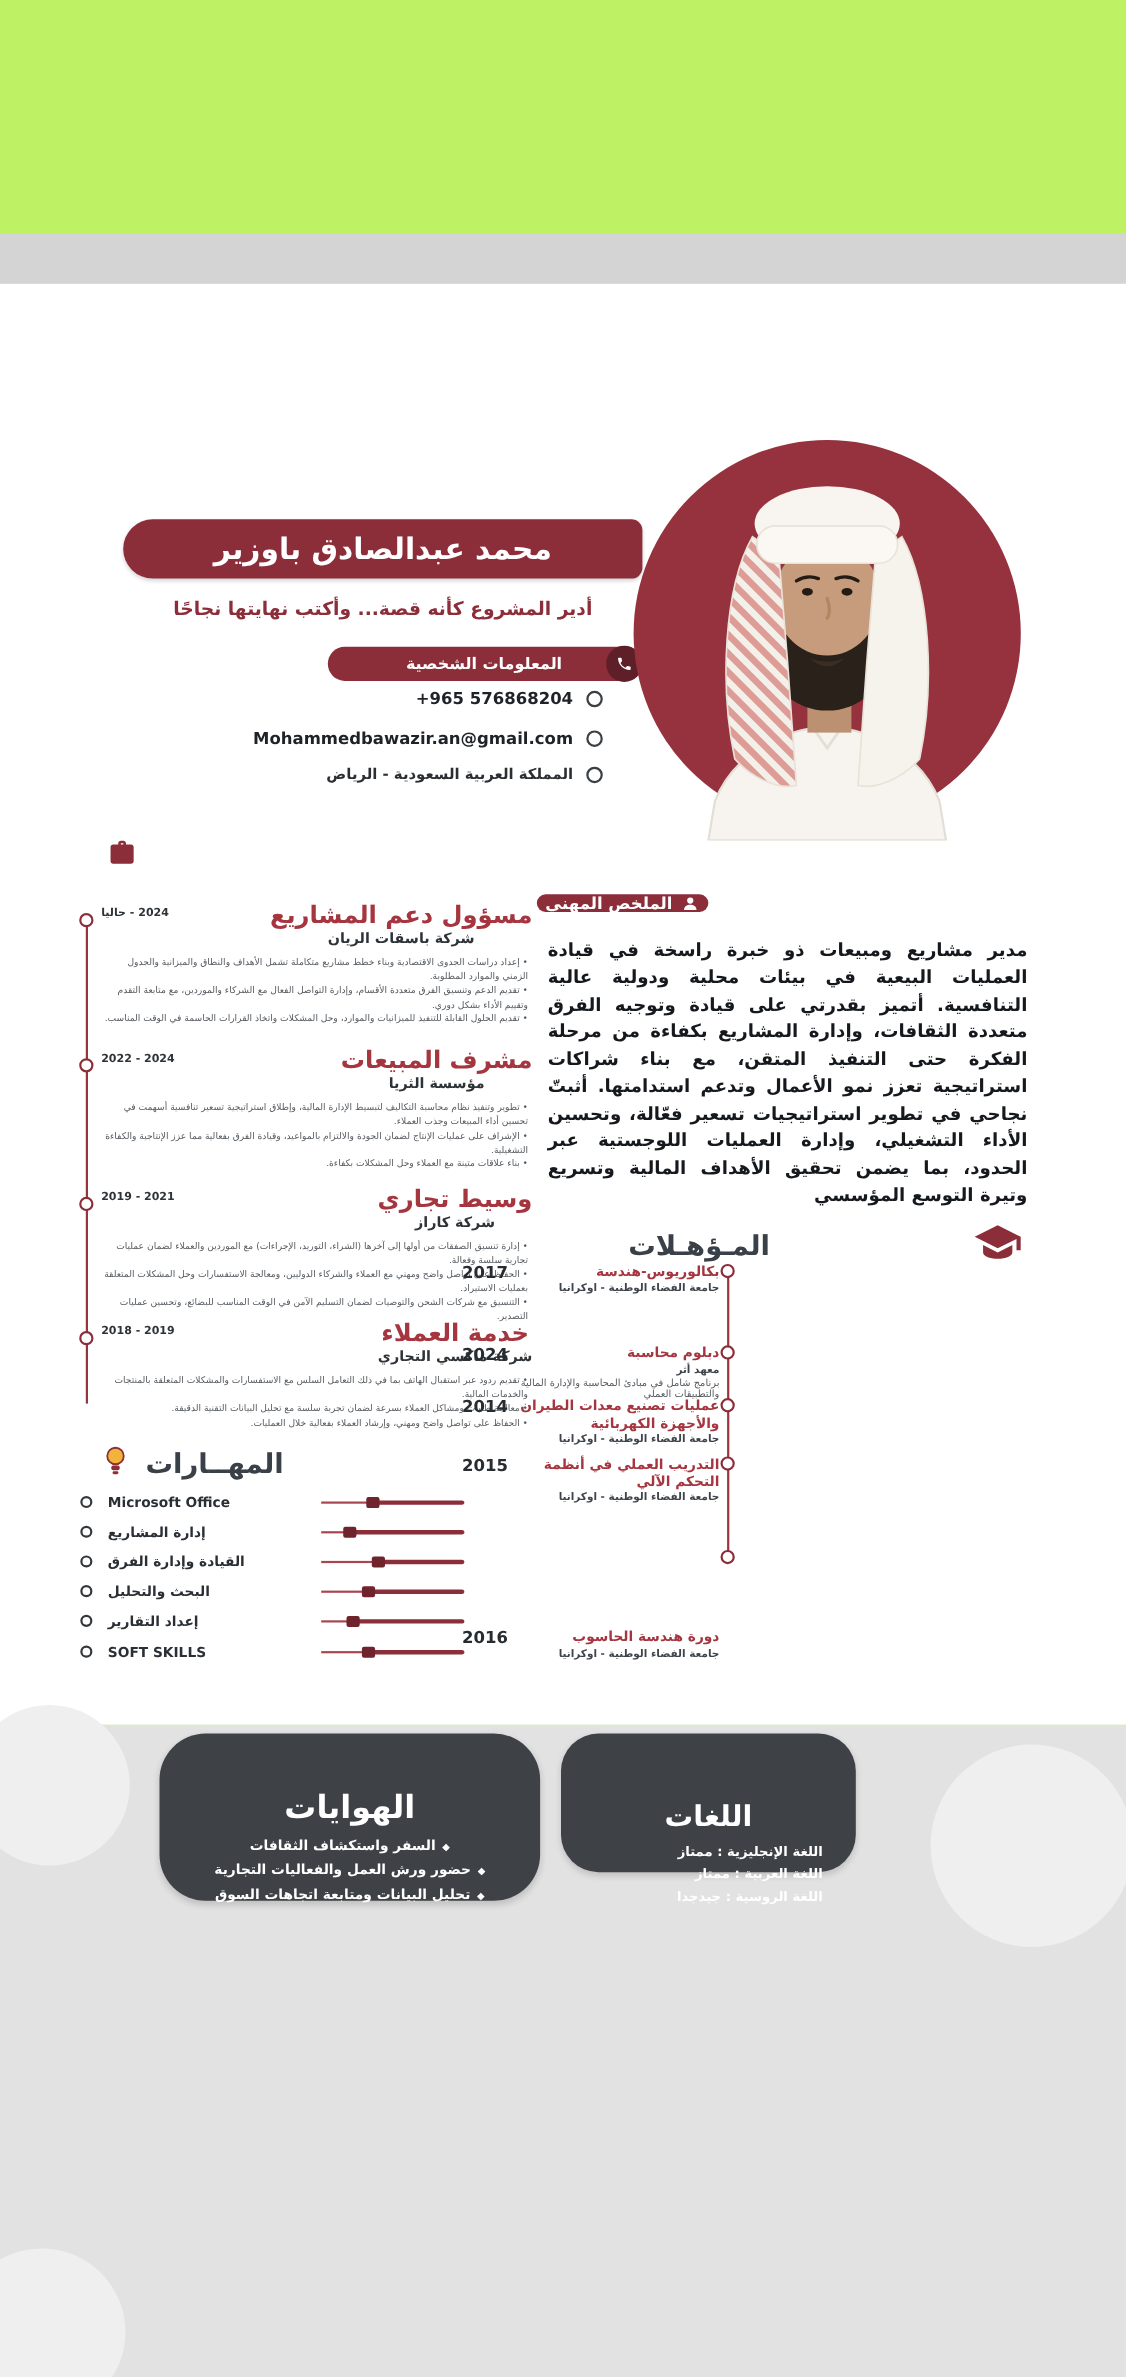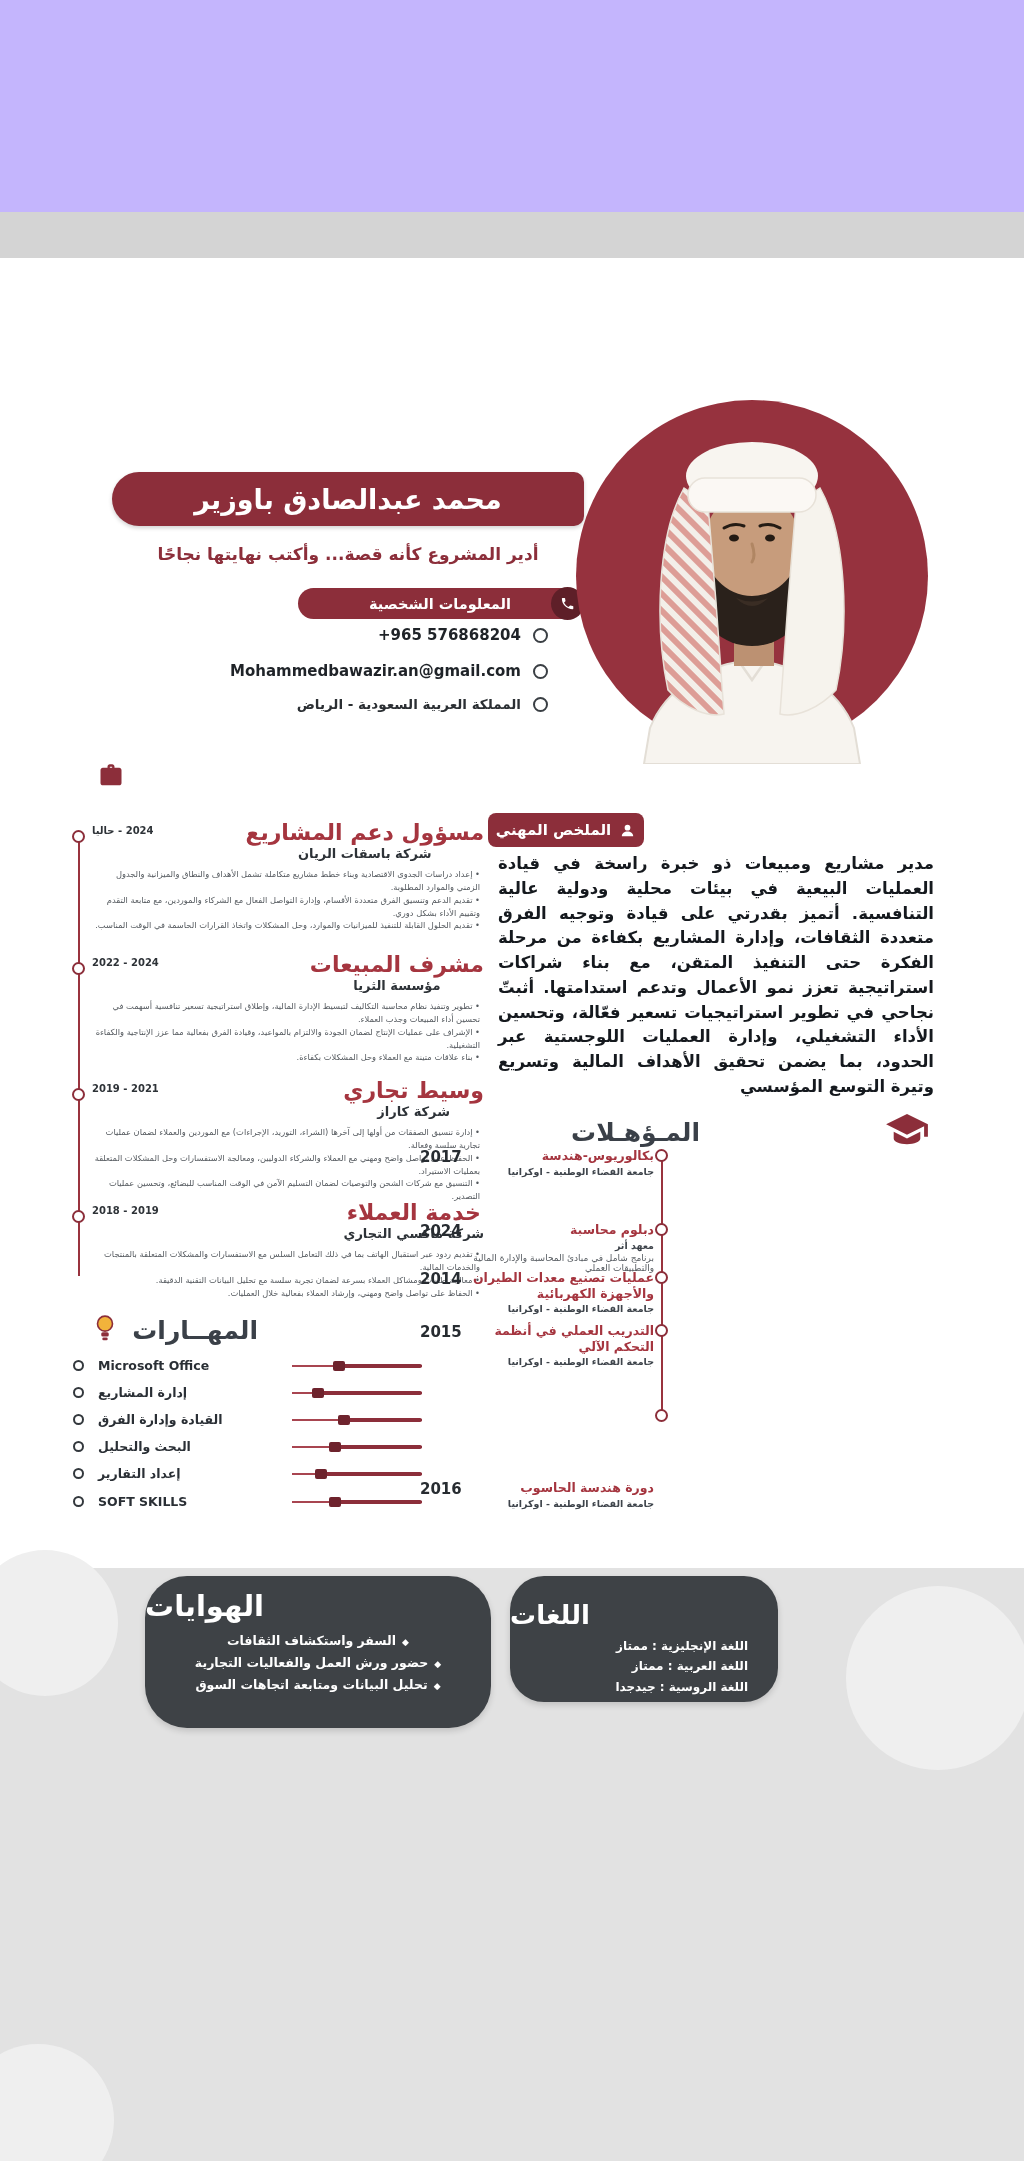--- a/index.html
+++ b/index.html
@@ -1,17 +1,17 @@
 <!DOCTYPE html>
 <html lang="ar"><head>
 <meta charset="utf-8">
 <style>
   html,body{margin:0;padding:0;}
   body{font-family:"DejaVu Sans", sans-serif; background:#cfcfcf;}
-  .canvas{position:relative;width:1024px;height:2161px;background:#c4b5fd;overflow:hidden;margin:0 auto;}
+  .canvas{position:relative;width:1024px;height:2161px;background:#bef264;overflow:hidden;margin:0 auto;}
   .abs{position:absolute;}
   .rtl{direction:rtl;}
   .ltr{direction:ltr;}
 
   
   .band-strip{left:0;top:212px;width:1024px;height:46px;background:#d4d4d4;}
   .sheet{left:0;top:258px;width:1024px;height:1310px;background:#ffffff;}
   .footer-bg{left:0;top:1568px;width:1024px;height:593px;background:#e2e2e2;}
   .deco-circle{border-radius:50%;background:#efefef;}
 
@@ -41,21 +41,21 @@
   .job-head{display:flex;justify-content:space-between;align-items:flex-start;}
   .job-titles{text-align:center;}
   .job-title{color:#A5353F;font-size:22px;font-weight:700;}
   .job-company{color:#2E3338;font-size:13px;font-weight:700;margin-top:1px;}
   .job-date{color:#2E3338;font-size:10px;font-weight:800;margin-top:5px;white-space:nowrap;}
   .job-bullets{margin:7px 4px 0 0;padding:0;list-style:none;}
   .job-bullets li{font-size:8.3px;color:#555a5f;font-weight:500;line-height:1.55;text-align:right;}
   .job-bullets li::before{content:"• ";color:#555a5f;}
 
   
-  .sum-badge{left:488px;top:813px;width:156px;height:34px;background:#8C2E3A;border-radius:8px;
+  .sum-badge{left:488px;top:813px;width:156px;height:16px;background:#8C2E3A;border-radius:8px;
     display:flex;flex-direction:row-reverse;align-items:center;justify-content:center;gap:8px;
     color:#fff;font-size:15px;font-weight:800;}
   .sum-text{left:498px;top:852px;width:436px;font-size:16.5px;line-height:1.5;color:#15191E;
     font-weight:600;text-align:justify;direction:rtl;}
 
   
   .qual{left:420px;width:234px;display:flex;gap:8px;align-items:flex-start;}
   .qual-year{flex:0 0 42px;font-size:15px;font-weight:800;color:#272C31;text-align:left;}
   .qual-main{flex:1;direction:rtl;text-align:right;}
   .qual-title{color:#A5353F;font-size:12.5px;font-weight:800;line-height:1.25;}
@@ -68,21 +68,21 @@
   .skill-label{position:absolute;left:28px;top:0;font-size:12.5px;font-weight:800;color:#2A2F35;white-space:nowrap;text-align:center;}
   .slider{position:absolute;left:222px;top:6px;width:130px;height:4px;}
   .slider .base{position:absolute;left:0;right:0;top:1px;height:2px;background:#A84550;}
   .slider .fill{position:absolute;left:var(--pos,40%);right:0;top:0;height:4px;background:#8C2E3A;border-radius:2px;}
   .slider .handle{position:absolute;left:calc(var(--pos,40%) - 6px);top:-3px;width:12px;height:10px;background:#6E232D;border-radius:2px;}
 
   
   .dark-box{background:#3E4246;color:#fff;box-shadow:0 3px 6px rgba(0,0,0,.15);}
   .hobbies-box{left:145px;top:1576px;width:346px;height:152px;border-radius:42px;padding-top:13px;box-sizing:border-box;}
   .langs-box{left:510px;top:1576px;width:268px;height:126px;border-radius:34px;padding-top:24px;box-sizing:border-box;}
-  .box-title{font-weight:800;}
+  .box-title{text-align:center;font-weight:800;margin-top:37px;}
   .hobbies-box .box-title{font-size:29px;}
   .langs-box .box-title{font-size:26px;}
   .hobby-list{margin-top:7px;direction:rtl;text-align:center;}
   .hobby-item{font-size:12.5px;font-weight:700;line-height:1.75;}
   .hobby-item .mark{font-size:9px;margin-left:6px;}
   .lang-list{margin-top:6px;direction:rtl;text-align:right;padding-right:30px;}
   .lang-item{font-size:12px;font-weight:700;line-height:1.7;}
 
   svg{display:block;}
 </style>

